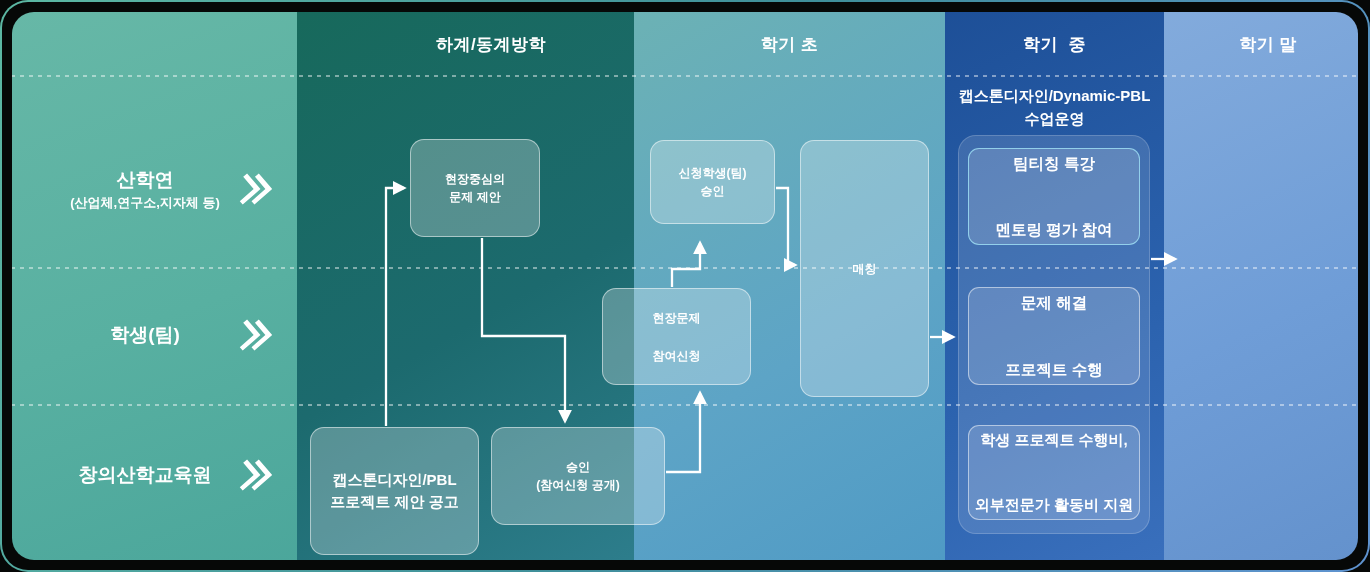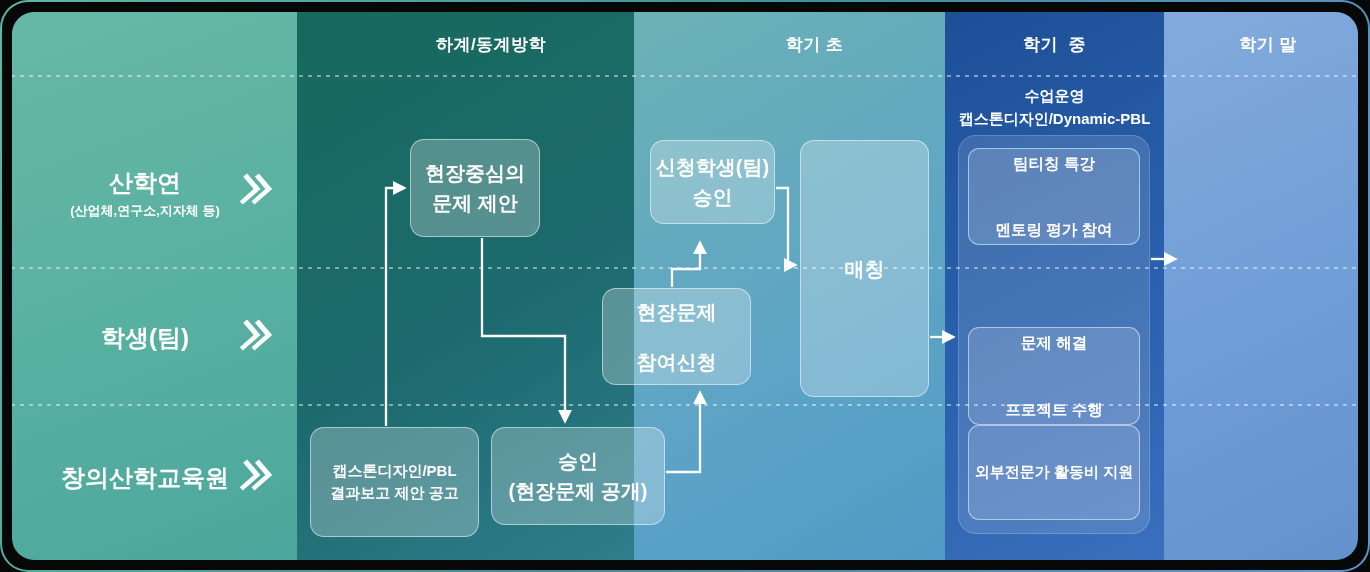--- a/index.html
+++ b/index.html
@@ -16,28 +16,28 @@
   .band2{left:295px;width:337px;background:linear-gradient(150deg,#17695b 0%,#1c6a6e 55%,#2e7e8d 100%);}
   .band3{left:632px;width:311px;background:linear-gradient(150deg,#6cb2b4 0%,#5da4c6 60%,#4f9ac5 100%);}
   .band4{left:943px;width:219px;background:linear-gradient(155deg,#1d4f97 0%,#2b62ae 60%,#3a70bd 100%);}
   .band5{left:1162px;width:208px;background:linear-gradient(155deg,#83abdc 0%,#6f9dd7 55%,#6391cc 100%);}
   .dotline{position:absolute;left:0;width:1370px;height:2px;z-index:5;opacity:.75;
            background:repeating-linear-gradient(90deg,rgba(255,255,255,.6) 0 4px,transparent 4px 9px);}
   .hdr{position:absolute;top:31px;color:#fff;font-size:17px;font-weight:700;
        text-align:center;letter-spacing:.5px;z-index:2;}
   .subhdr{position:absolute;left:933px;top:82px;width:239px;color:#fff;font-size:15px;
           font-weight:700;text-align:center;line-height:1.55;z-index:2;}
-  .rowtitle{position:absolute;left:25px;width:236px;color:#fff;font-size:24px;
+  .rowtitle{position:absolute;left:25px;width:236px;color:#fff;font-size:19px;
             font-weight:700;text-align:center;z-index:2;}
   .rowsub{position:absolute;left:25px;width:236px;color:#fff;font-size:13px;
-          font-weight:700;text-align:center;z-index:2;margin-top:8px;}
+          font-weight:700;text-align:center;z-index:2;}
   .chev{position:absolute;left:238px;width:32px;height:36px;z-index:2;transform:skewX(-8deg);}
   .box{position:absolute;z-index:4;border-radius:14px;display:flex;flex-direction:column;
        align-items:center;justify-content:center;text-align:center;color:#fff;
-       font-weight:700;font-size:20px;line-height:1.5;
+       font-weight:700;font-size:12px;line-height:1.5;
        background:rgba(255,255,255,.26);border:1.5px solid rgba(255,255,255,.5);}
   .panel{position:absolute;z-index:3;border-radius:18px;background:rgba(255,255,255,.13);
          border:1px solid rgba(255,255,255,.18);}
   .inner{border-radius:11px;font-size:15.5px;background:rgba(255,255,255,.16);
          border:1.5px solid rgba(255,255,255,.5);gap:43px;}
   .inner.cyan{border-color:rgba(160,226,246,.8);}
   .arrows{position:absolute;left:0;top:0;z-index:6;pointer-events:none;}
 </style>
 </head>
 <body>
@@ -46,26 +46,26 @@
 <div class="card">
 <div class="stage">
 
   <div class="band band1"></div>
   <div class="band band2"></div>
   <div class="band band3"></div>
   <div class="band band4"></div>
   <div class="band band5"></div>
 
   <div class="hdr" style="left:295px;width:388px;">하계/동계방학</div>
-  <div class="hdr" style="left:632px;width:311px;margin-left:25px;">학기 초</div>
+  <div class="hdr" style="left:632px;width:311px;">학기 초</div>
   <div class="hdr" style="left:943px;width:219px;font-family:Liberation Mono, monospace;">학기 중</div>
   <div class="hdr" style="left:1162px;width:208px;">학기 말</div>
   <div class="subhdr">
+    <div>캡스톤디자인/Dynamic-PBL</div>
     <div>수업운영</div>
-    <div>캡스톤디자인/Dynamic-PBL</div>
   </div>
 
   <div class="dotline" style="top:73px;"></div>
   <div class="dotline" style="top:265px;"></div>
   <div class="dotline" style="top:402px;"></div>
 
   <div class="rowtitle" style="top:165px;">산학연</div>
   <div class="rowsub" style="top:192px;">(산업체,연구소,지자체 등)</div>
   <svg class="chev" style="top:169px;" viewBox="0 0 30 32">
     <path d="M3,3 L16,16 L3,29" fill="none" stroke="#fff" stroke-width="4.5"></path>
@@ -84,28 +84,28 @@
     <path d="M14,3 L27,16 L14,29" fill="none" stroke="#fff" stroke-width="4.5"></path>
   </svg>
 
   <div class="panel" style="left:956px;top:133px;width:192px;height:399px;"></div>
 
   <div class="box" style="left:408px;top:137px;width:130px;height:98px;">
     <div>현장중심의</div>
     <div>문제 제안</div>
   </div>
 
-  <div class="box" style="left:308px;top:425px;width:169px;height:110px;font-size:15px;">
+  <div class="box" style="left:308px;top:425px;width:169px;height:128px;font-size:15px;">
     <div>캡스톤디자인/PBL</div>
-    <div>결과보고 제안 공고</div>
+    <div>프로젝트 제안 공고</div>
   </div>
 
   <div class="box" style="left:489px;top:425px;width:174px;height:98px;">
     <div>승인</div>
-    <div>(현장문제 공개)</div>
+    <div>(참여신청 공개)</div>
   </div>
 
   <div class="box" style="left:600px;top:286px;width:149px;height:97px;gap:20px;">
     <div>현장문제</div>
     <div>참여신청</div>
   </div>
 
   <div class="box" style="left:648px;top:138px;width:125px;height:84px;">
     <div>신청학생(팀)</div>
     <div>승인</div>
@@ -113,26 +113,27 @@
 
   <div class="box" style="left:798px;top:138px;width:129px;height:257px;">
     <div>매칭</div>
   </div>
 
   <div class="box inner cyan" style="left:966px;top:146px;width:172px;height:97px;">
     <div>팀티칭 특강</div>
     <div>멘토링 평가 참여</div>
   </div>
 
-  <div class="box inner" style="left:966px;top:285px;width:172px;height:98px;margin-top:40px;">
+  <div class="box inner" style="left:966px;top:285px;width:172px;height:98px;">
     <div>문제 해결</div>
     <div>프로젝트 수행</div>
   </div>
 
   <div class="box inner" style="left:966px;top:423px;width:172px;height:95px;font-size:15px;">
+    <div>학생 프로젝트 수행비,</div>
     <div>외부전문가 활동비 지원</div>
   </div>
 
 
   <svg class="arrows" width="1370" height="572" viewBox="0 0 1370 572">
     <defs>
       <marker id="ah" markerWidth="6" markerHeight="6" refX="4.8" refY="3" orient="auto">
         <path d="M0,0 L6,3 L0,6 Z" fill="#fff"></path>
       </marker>
     </defs>

